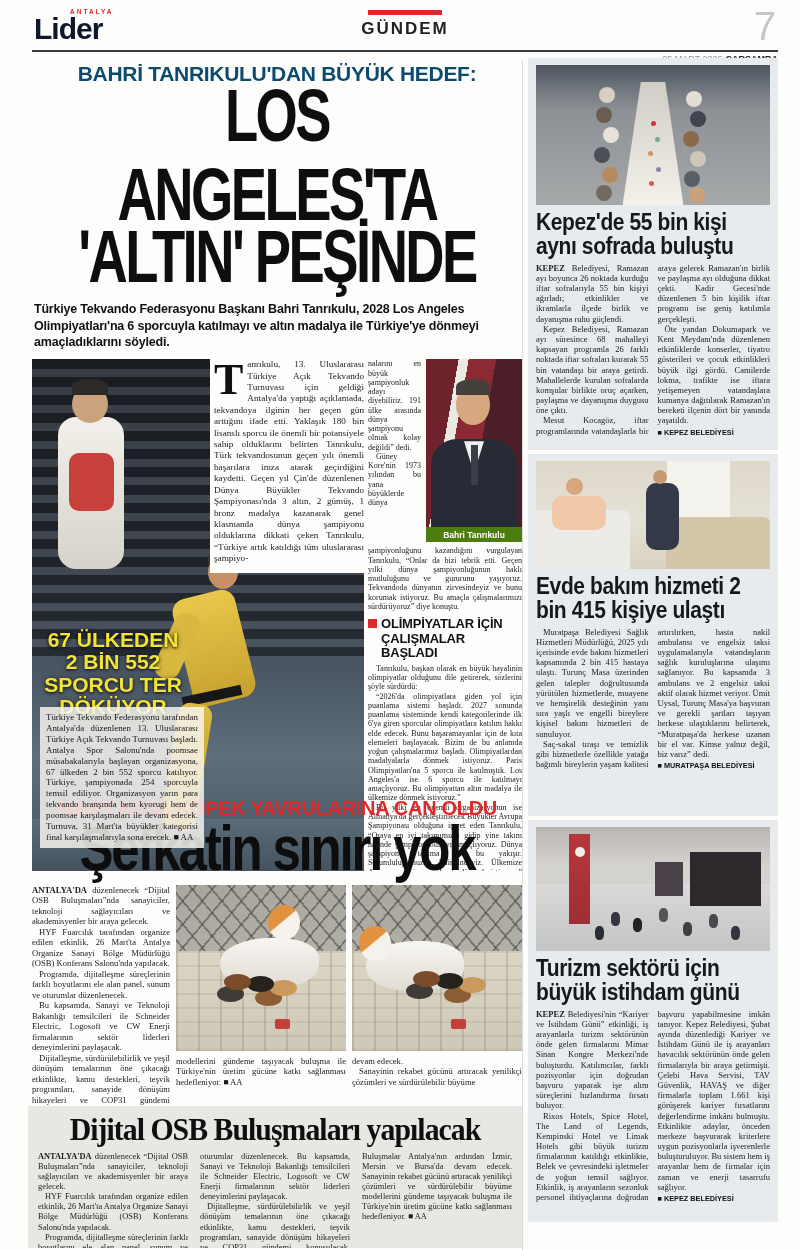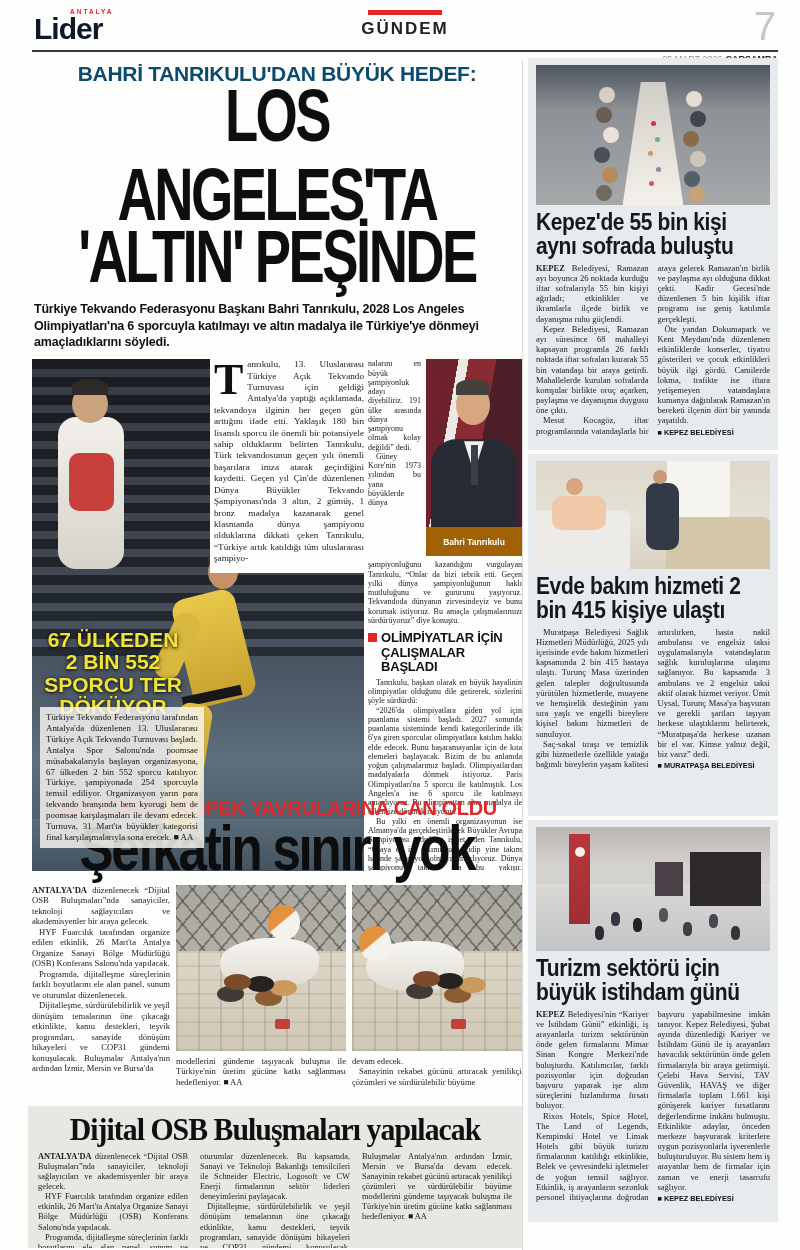--- a/index.html
+++ b/index.html
@@ -64,21 +64,21 @@
   .col2 p.ind{text-indent:8px;}
   .portrait{float:right;width:96px;margin:0 0 4px 5px;}
   .portrait-img{position:relative;height:168px;overflow:hidden;
         background:linear-gradient(100deg,#6e222c 0 26%,#ece8e2 26% 34%,#8c2a33 34% 56%,#4c1f28 56% 100%);}
   .p-head{position:absolute;left:30px;top:26px;width:34px;height:40px;border-radius:50%;background:#d7a87f;}
   .p-hair{position:absolute;left:30px;top:20px;width:34px;height:16px;border-radius:50% 50% 0 0;background:#46403a;}
   .p-suit{position:absolute;left:5px;bottom:0;width:86px;height:88px;border-radius:26px 26px 0 0;background:#272b36;}
   .p-shirt{position:absolute;left:38px;bottom:54px;width:20px;height:32px;background:#f2f1ef;
            clip-path:polygon(0 0,100% 0,50% 100%);}
   .p-tie{position:absolute;left:45px;bottom:42px;width:7px;height:40px;background:#3a3f4a;}
-  .portrait-label{height:29px;background:#a16207;color:#fff;display:flex;align-items:center;justify-content:center;
+  .portrait-label{height:15px;background:#4d7c0f;color:#fff;display:flex;align-items:center;justify-content:center;
                   font:700 8.5px "Liberation Sans",sans-serif;}
   .subhead{display:flex;gap:4px;margin:6px 0 3px;font:700 13px/1.12 "Liberation Sans",sans-serif;
            color:#101012;text-align:left;letter-spacing:-0.2px;}
   .sq{flex:none;width:9px;height:9px;background:#e0282b;margin-top:2px;}
 
   
   .sidebar{position:absolute;left:528px;top:58px;width:250px;}
   .panel{background:#e7ebee;margin-bottom:4px;padding:7px 8px 6px;box-sizing:border-box;overflow:hidden;}
   .panel h2{margin:3px 0 9px;font:700 21px/1.04 "Liberation Sans",sans-serif;color:#17181a;
             letter-spacing:-0.4px;transform:scaleY(1.1);transform-origin:top left;}
@@ -293,20 +293,21 @@
   </div>
 
   <div class="cat">
     <div class="cat-kicker">MART KEDİ, KÖPEK YAVRULARINA CAN OLDU</div>
     <h1 class="cat-h">Şefkatin sınırı yok</h1>
     <div class="cat-body">
       <div class="cat-col">
         <p class="nind"><span class="lead">ANTALYA'DA</span><span> düzenlenecek “Dijital OSB Buluşmaları”nda sanayiciler, teknoloji sağlayıcıları ve akademisyenler bir araya gelecek.</span></p>
         <p>HYF Fuarcılık tarafından organize edilen etkinlik, 26 Mart'ta Antalya Organize Sanayi Bölge Müdürlüğü (OSB) Konferans Salonu'nda yapılacak.</p>
         <p>Programda, dijitalleşme süreçlerinin farklı boyutlarını ele alan panel, sunum ve oturumlar düzenlenecek.</p>
+        <p>Bu kapsamda, Sanayi ve Teknoloji Bakanlığı temsilcileri ile Schneider Electric, Logosoft ve CW Enerji firmalarının sektör liderleri deneyimlerini paylaşacak.</p>
         <p>Dijitalleşme, sürdürülebilirlik ve yeşil dönüşüm temalarının öne çıkacağı etkinlikte, kamu destekleri, teşvik programları, sanayide dönüşüm hikayeleri ve COP31 gündemi konuşulacak. Buluşmalar Antalya'nın ardından İzmir, Mersin ve Bursa'da</p>
       </div>
       <div class="cat-fig">
         <div class="ph ph-cat b">
           <div class="mesh"></div>
           <div class="floorp"></div>
           <div class="news-red"></div>
           <div class="catbody"></div>
           <div class="cathead"></div>
           <div class="pups"></div>

